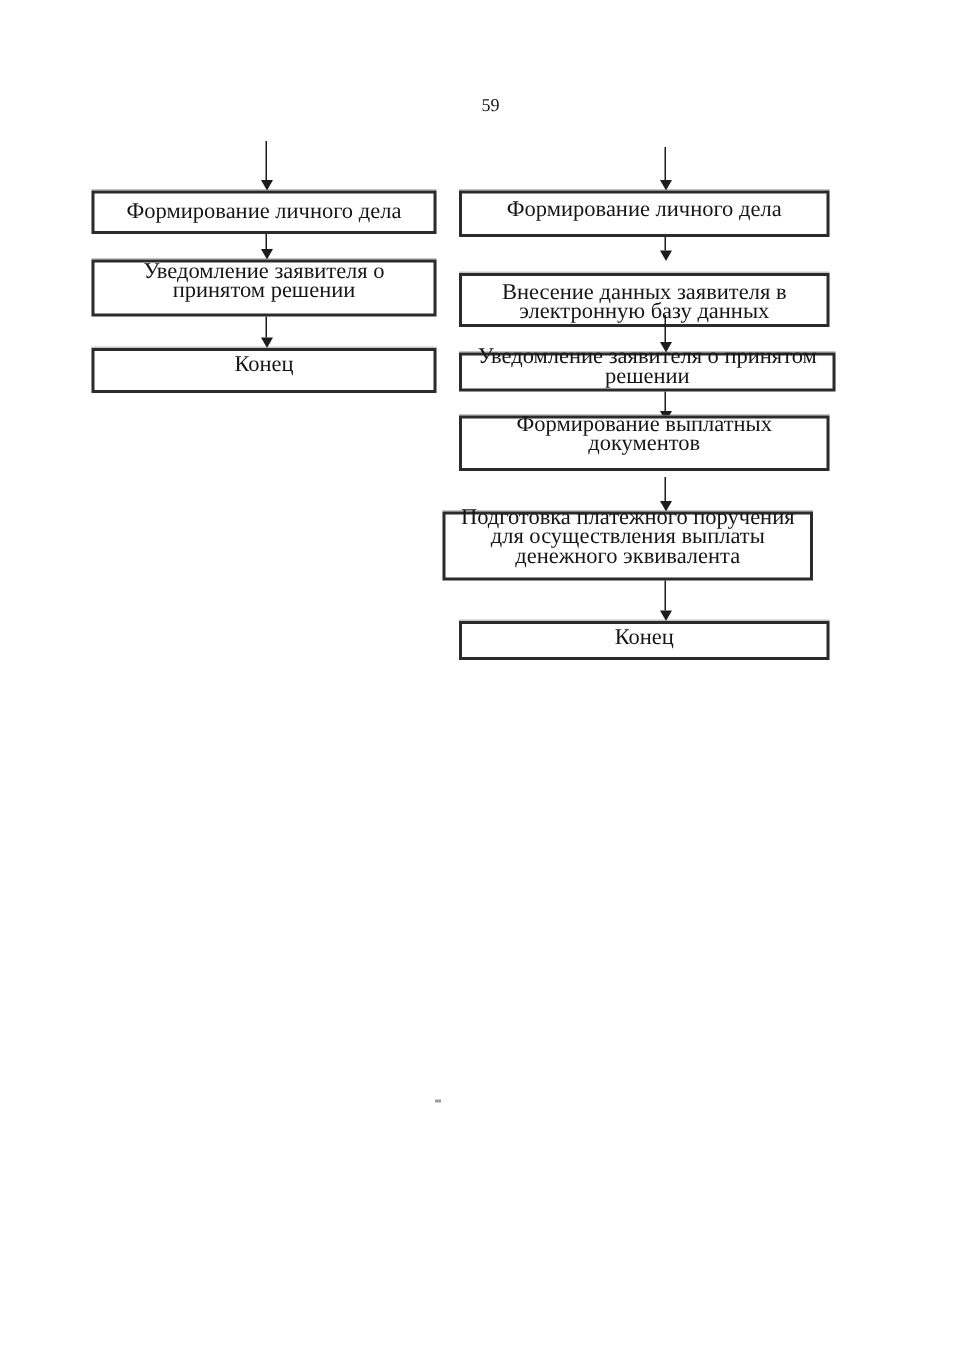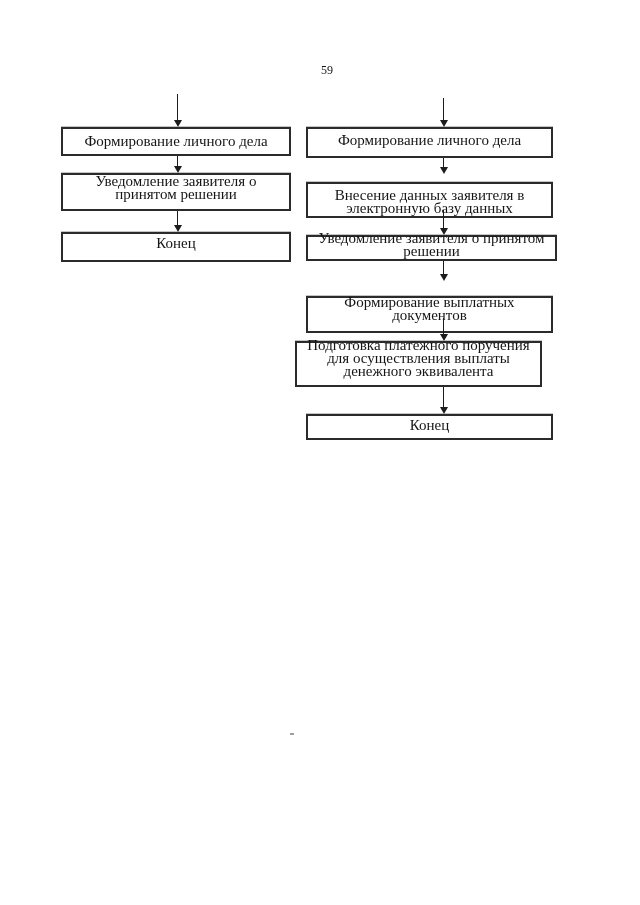--- a/index.html
+++ b/index.html
@@ -105,21 +105,21 @@
     </div>
 
     <div class="arrow" style="left:443px; top:184px; height:18px;"></div>
 
     <div class="node" style="left:306px; top:209px; width:251px; height:26px; padding-bottom:9px;">
       <span class="lbl">Уведомление заявителя о принятом решении</span>
     </div>
 
     <div class="arrow" style="left:443px; top:235px; height:13px;"></div>
 
-    <div class="node" style="left:306px; top:270px; width:247px; height:37px; padding-bottom:13px;">
+    <div class="node" style="left:306px; top:251px; width:247px; height:37px; padding-bottom:13px;">
       <span class="lbl">Формирование выплатных документов</span>
     </div>
 
     <div class="arrow" style="left:443px; top:292px; height:16px;"></div>
 
     <div class="node" style="left:295px; top:315px; width:247px; height:46px; padding-bottom:14px;">
       <span class="lbl">Подготовка платежного поручения для осуществления выплаты денежного эквивалента</span>
     </div>
 
     <div class="arrow" style="left:443px; top:361px; height:20px;"></div>

